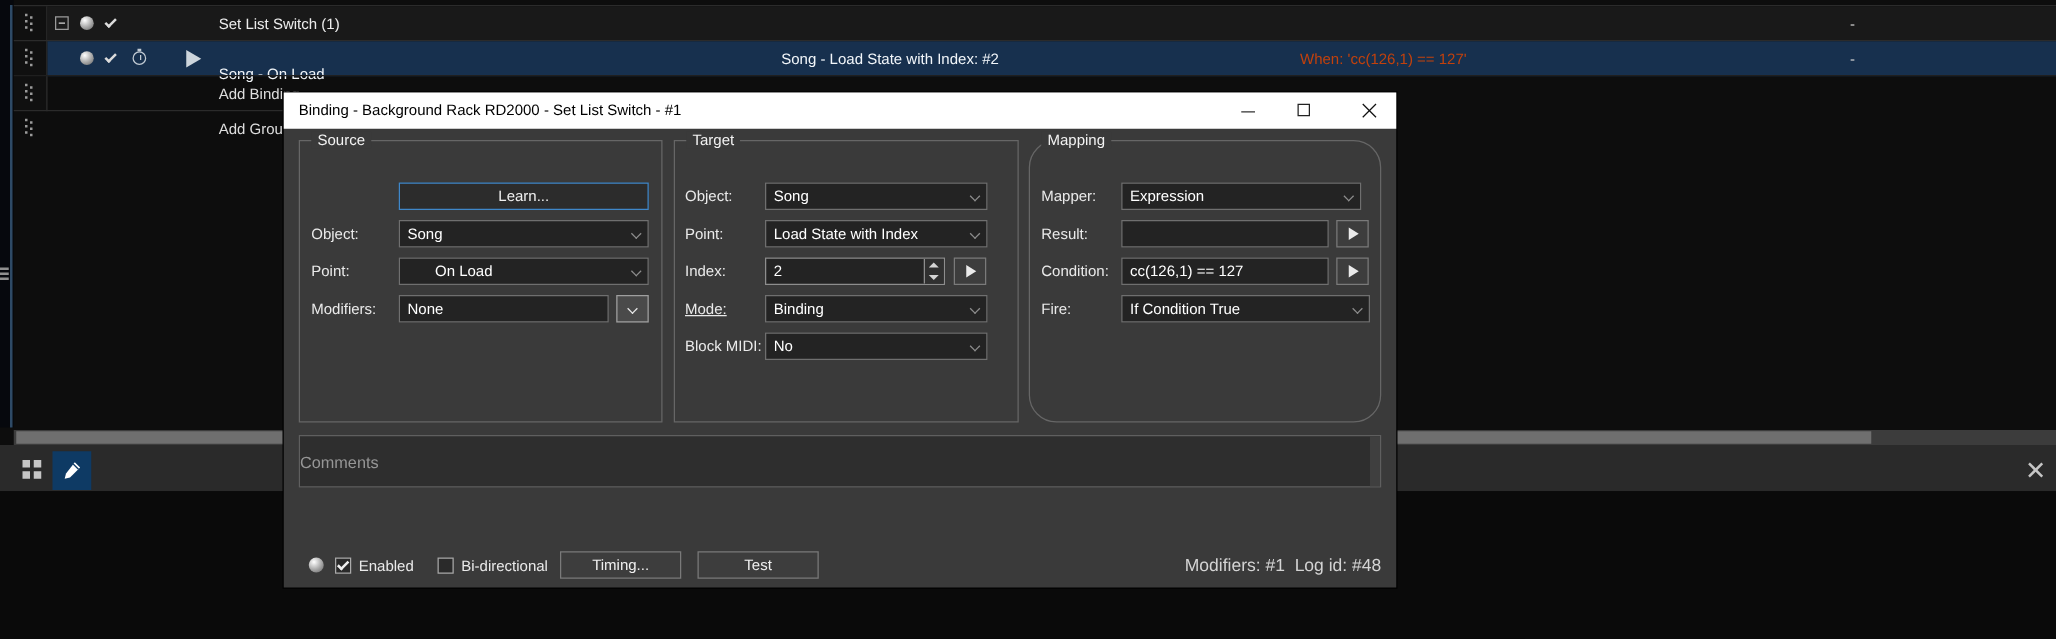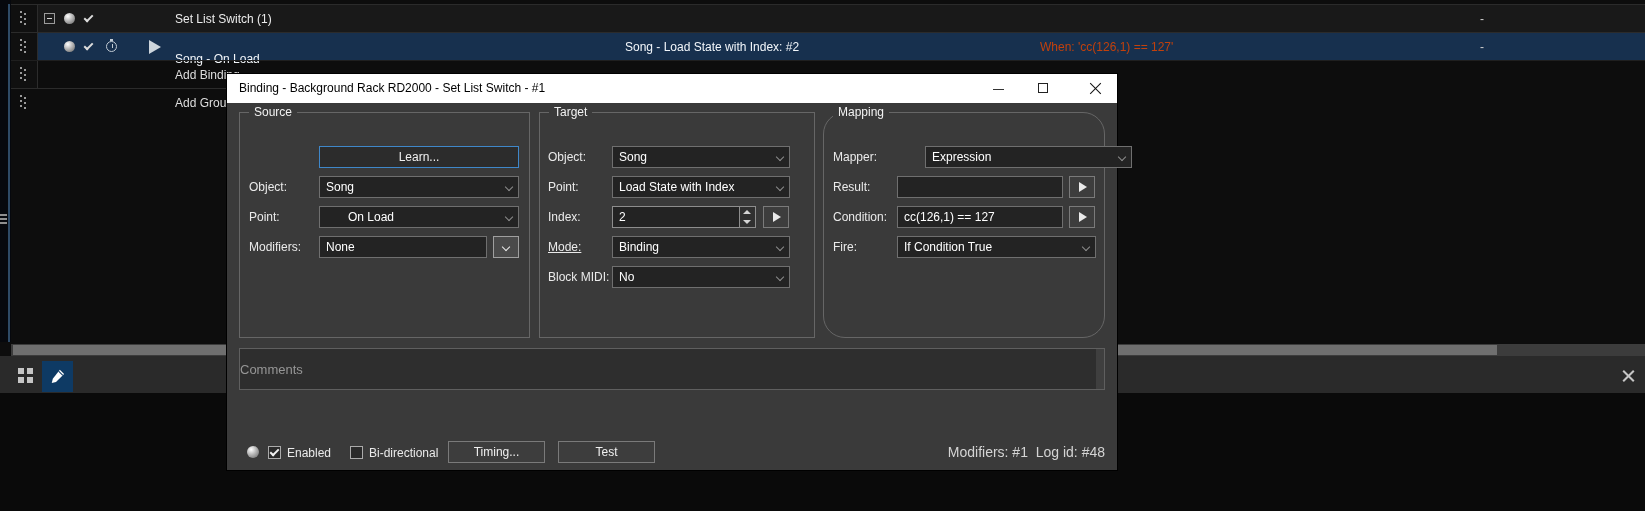--- a/index.html
+++ b/index.html
@@ -184,21 +184,21 @@
     <div class="abs lbl" style="left:321px;top:192px;">Block MIDI:</div>
     <div class="abs field" style="left:385px;top:192px;width:178px;height:22px;">
       <span>No</span>
       <span class="chev"></span>
     </div>
 
     <div class="abs group" style="left:596px;top:38px;width:282px;height:226px;border-radius:22px;">
       <span class="legend">Mapping</span>
     </div>
     <div class="abs lbl" style="left:606px;top:72px;">Mapper:</div>
-    <div class="abs field" style="left:698px;top:72px;width:207px;height:22px;">
+    <div class="abs field" style="left:670px;top:72px;width:192px;height:22px;">
       <span>Expression</span>
       <span class="chev"></span>
     </div>
     <div class="abs lbl" style="left:606px;top:102px;">Result:</div>
     <div class="abs field" style="left:670px;top:102px;width:166px;height:22px;">
       <span></span>
     </div>
     <div class="abs play" style="left:842px;top:102px;width:26px;height:22px;">
         <i></i>
       </div>

